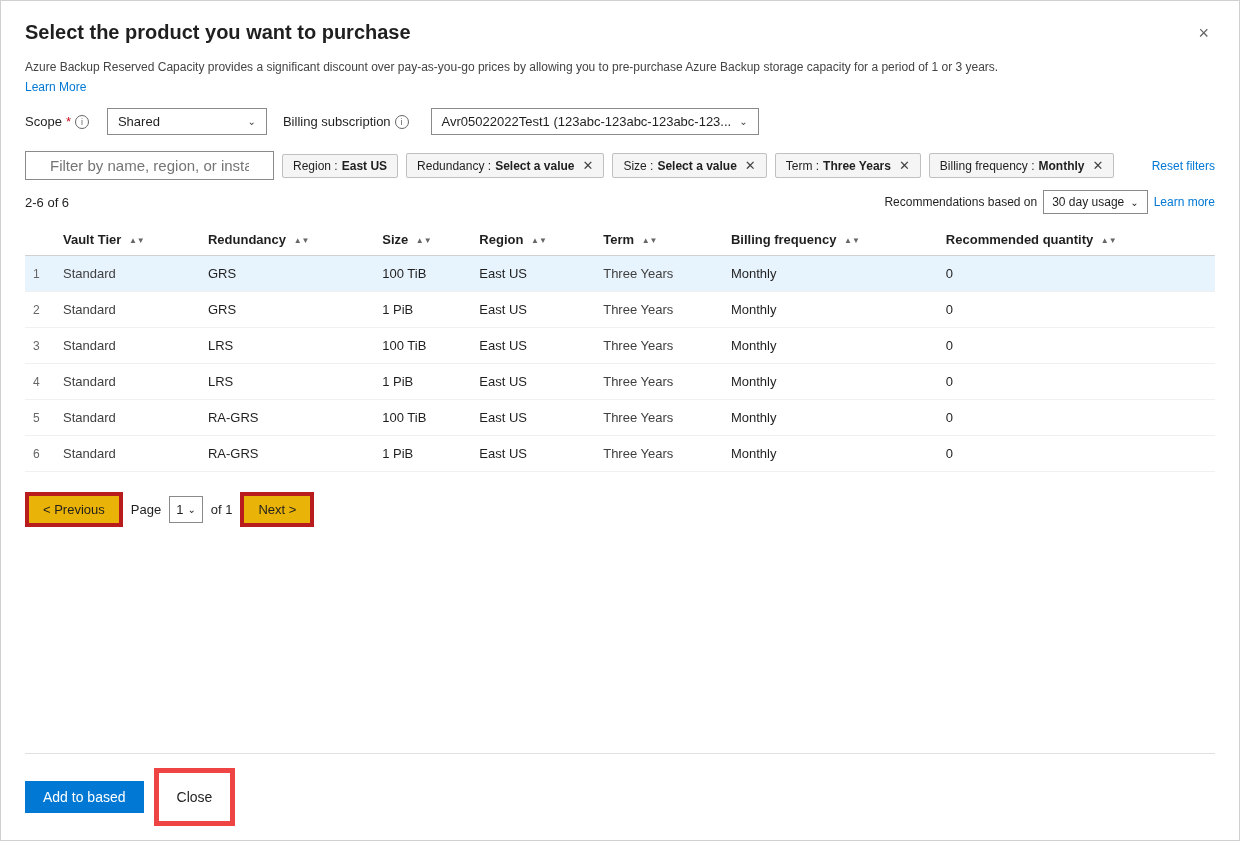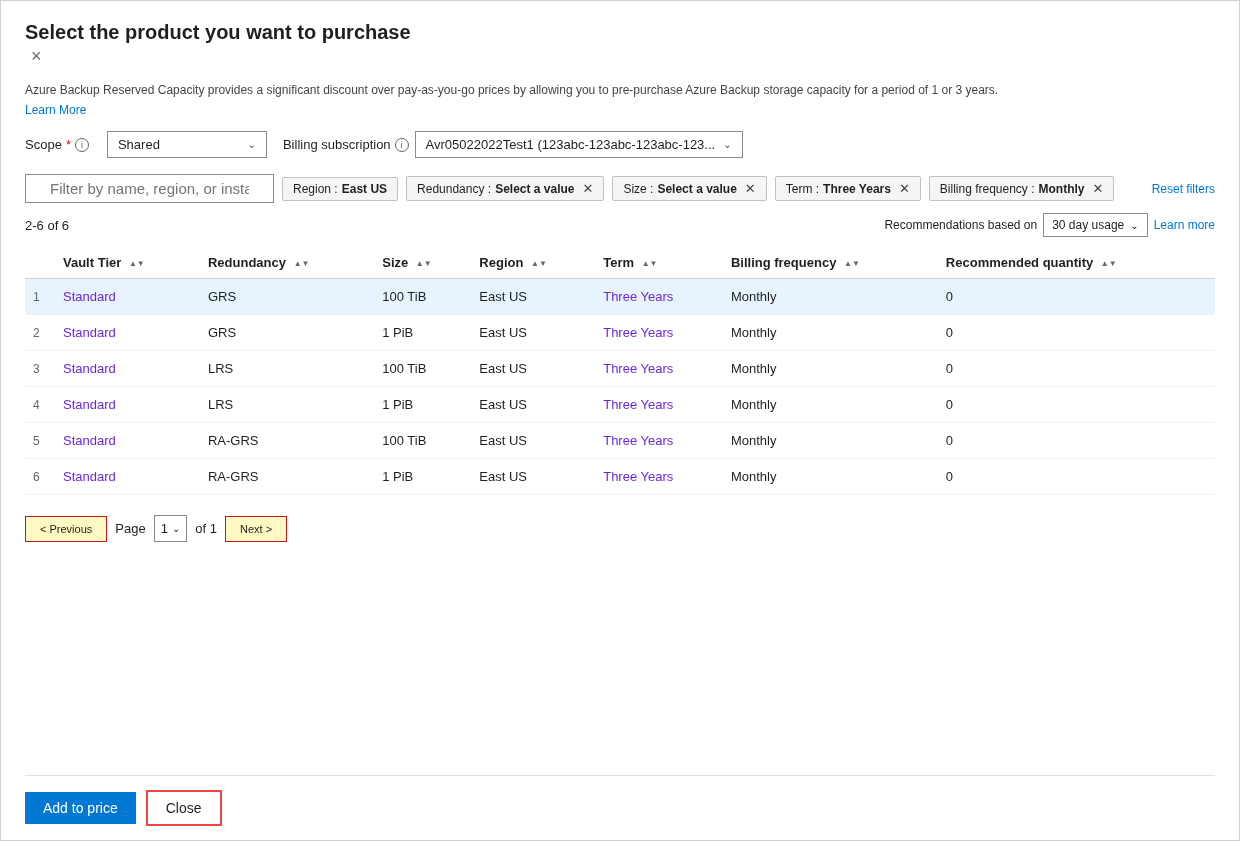--- a/index.html
+++ b/index.html
@@ -1,18 +1,18 @@
 <!DOCTYPE html>
 <html><head>
   <meta charset="utf-8">
   <style>
     * { box-sizing: border-box; margin: 0; padding: 0; }
     body { font-family: 'Segoe UI', Arial, sans-serif; font-size: 13px; color: #1f1f1f; background: #fff; }
     .dialog { width: 1240px; min-height: 841px; background: #fff; border: 1px solid #d0d0d0; box-shadow: 0 4px 16px rgba(0,0,0,0.18); position: relative; padding: 20px 24px 0 24px; display: flex; flex-direction: column; }
-    .dialog-header { display: flex; justify-content: space-between; align-items: flex-start; margin-bottom: 12px; flex-direction: column; }
+    .dialog-header { display: flex; justify-content: space-between; align-items: flex-start; margin-bottom: 12px; }
     .dialog-title { font-size: 20px; font-weight: 600; color: #1f1f1f; }
     .close-btn { background: none; border: none; cursor: pointer; font-size: 18px; color: #666; padding: 2px 6px; }
     .description { font-size: 12px; color: #444; margin-bottom: 4px; line-height: 1.5; }
     .learn-more { color: #0078d4; text-decoration: none; font-size: 12px; }
     .scope-row { display: flex; align-items: center; gap: 16px; margin: 14px 0 16px 0; }
     .field-label { font-size: 13px; color: #1f1f1f; display: flex; align-items: center; gap: 4px; }
     .required-star { color: #c50f1f; }
     .info-icon { display: inline-flex; align-items: center; justify-content: center; width: 14px; height: 14px; border: 1px solid #666; border-radius: 50%; font-size: 9px; color: #666; cursor: default; }
     .dropdown { display: flex; align-items: center; border: 1px solid #8a8a8a; padding: 5px 10px; min-width: 160px; cursor: pointer; background: #fff; justify-content: space-between; gap: 8px; font-size: 13px; }
     .dropdown-wide { min-width: 320px; }
@@ -29,29 +29,29 @@
     .results-row { display: flex; align-items: center; justify-content: space-between; margin-bottom: 10px; }
     .results-count { font-size: 13px; color: #1f1f1f; }
     .recommendations-row { display: flex; align-items: center; gap: 6px; font-size: 12px; }
     .rec-dropdown { display: flex; align-items: center; border: 1px solid #8a8a8a; padding: 4px 8px; cursor: pointer; background: #fff; gap: 6px; font-size: 12px; text-align: center; }
     table { width: 100%; border-collapse: collapse; font-size: 13px; }
     thead th { padding: 8px 8px 8px 8px; text-align: left; font-weight: 600; color: #1f1f1f; border-bottom: 1px solid #d0d0d0; white-space: nowrap; }
     .sort-icons { display: inline-flex; flex-direction: column; font-size: 8px; margin-left: 4px; color: #666; vertical-align: middle; }
     tbody tr { border-bottom: 1px solid #f0f0f0; }
     tbody tr.selected { background: #e8f4fd; }
     tbody td { padding: 10px 8px; color: #1f1f1f; }
-    .link-blue { color: #6d28d9; cursor: pointer; }
+    .link-blue { color: #404040; cursor: pointer; }
     .pagination { display: flex; align-items: center; gap: 8px; margin: 20px 0 16px 0; }
-    .page-btn { border: 1px solid #b91c1c; background: #fef9c3; padding: 6px 14px; cursor: pointer; font-size: 11px; color: #1f1f1f; }
+    .page-btn { border: 4px solid #b91c1c; background: #eab308; padding: 6px 14px; cursor: pointer; font-size: 13px; color: #1f1f1f; }
     .page-btn:disabled { color: #a0a0a0; cursor: not-allowed; }
     .page-select { border: 1px solid #8a8a8a; padding: 5px 6px; font-size: 13px; display: inline-flex; align-items: center; gap: 4px; }
     .footer { margin-top: auto; padding: 14px 0; border-top: 1px solid #e0e0e0; display: flex; align-items: center; justify-content: space-between; }
     .footer-actions { display: flex; gap: 10px; align-items: center; }
     .btn-primary { background: #0078d4; color: #fff; border: none; padding: 8px 18px; cursor: pointer; font-size: 14px; font-weight: 500; }
-    .btn-secondary { background: #fff; color: #1f1f1f; border: 2px solid #ef4444; padding: 8px 18px; cursor: pointer; font-size: 14px; }
+    .btn-secondary { background: #fff; color: #1f1f1f; border: 5px solid #ef4444; padding: 16px 18px; cursor: pointer; font-size: 14px; }
     .price-section { text-align: right; font-size: 13px; }
     .price-label { color: #444; }
     .price-value { font-size: 18px; font-weight: 600; color: #1f1f1f; }
     .price-placeholder { color: #888; font-size: 13px; }
     .per-label { color: #444; font-size: 12px; }
     .est-savings { color: #107c10; font-size: 12px; font-style: italic; }
     .row-num { color: #666; font-size: 12px; }
   </style>
 </head>
 <body>
@@ -70,21 +70,21 @@
       <span class="field-label">
         <span>Scope</span>
         <span class="required-star">*</span>
         <span class="info-icon">i</span>
       </span>
       <div class="dropdown">
         <span>Shared</span>
         <span class="dropdown-chevron">⌄</span>
       </div>
     </div>
-    <div style="display:flex;align-items:center;gap:6px;">
+    <div style="display:flex;align-items:center;gap:22px;">
       <span class="field-label">
         <span>Billing subscription</span>
         <span class="info-icon">i</span>
       </span>
       <div class="dropdown dropdown-wide">
         <span>Avr05022022Test1 (123abc-123abc-123abc-123...</span>
         <span class="dropdown-chevron">⌄</span>
       </div>
     </div>
   </div>
@@ -241,17 +241,17 @@
     <div class="page-select">
       <span>1</span>
       <span style="font-size:10px;">⌄</span>
     </div>
     <span>of 1</span>
     <button class="page-btn">Next &gt;</button>
   </div>
 
   <div class="footer">
     <div class="footer-actions">
-      <button class="btn-primary">Add to price</button>
+      <button class="btn-primary">Add to based</button>
       <button class="btn-secondary">Close</button>
     </div>
   </div>
 </div>
 
 </body></html>

